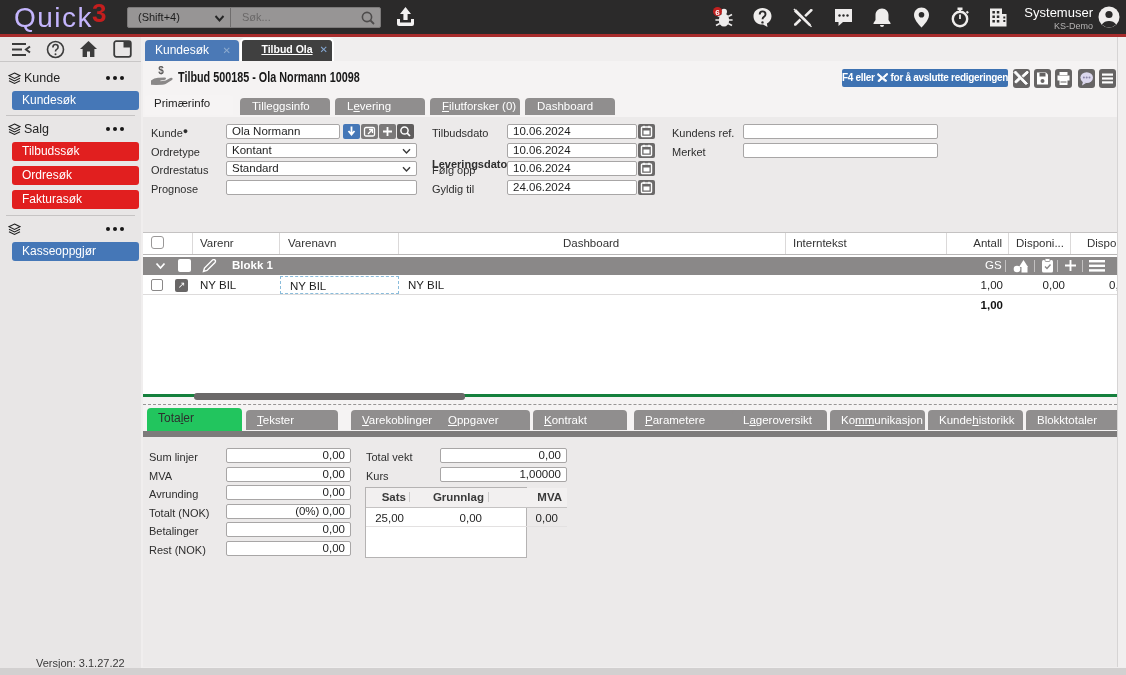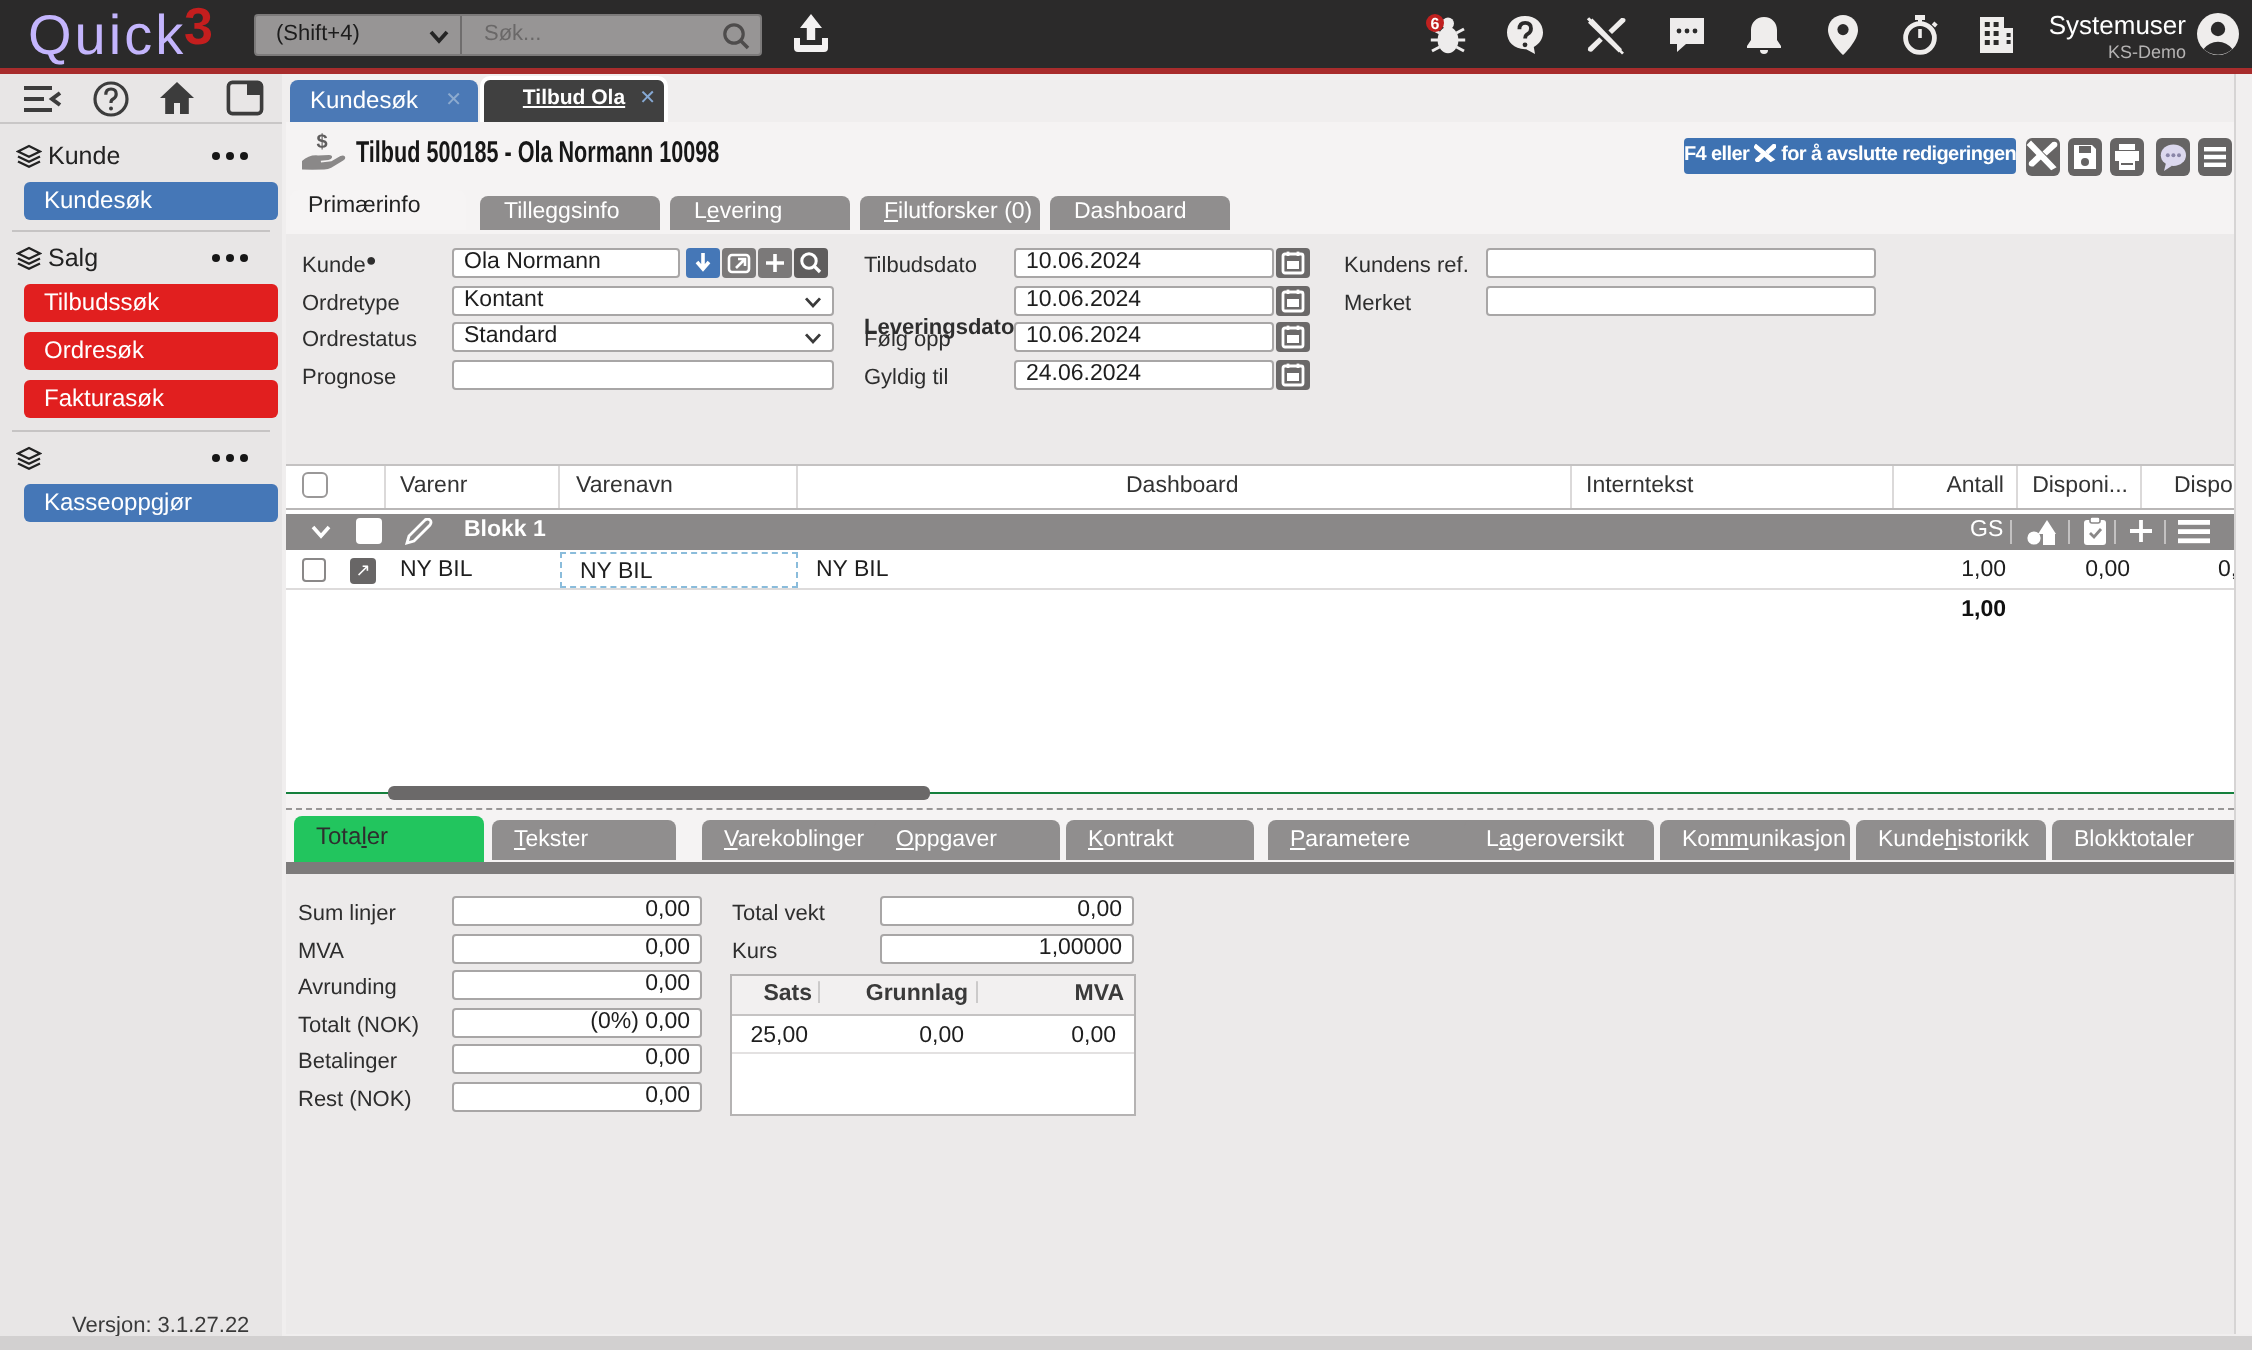--- a/index.html
+++ b/index.html
@@ -53,21 +53,21 @@
 .ttab.active { top:34px; height:20px; background:#f6f4f4; color:#222; padding-left:9px; }
 
 
 #formarea { position:absolute; left:0; top:56px; width:974px; height:115px; background:#eceaea; }
 .flabel { position:absolute; font-size:11px; color:#2e2e2e; }
 .finput { position:absolute; background:#fff; border:1px solid #a8a6a6; border-radius:2px; font-size:11.5px; color:#1e1e1e; padding:0 5px; }
 .fbtn { position:absolute; width:17px; height:15px; border-radius:2px; }
 
 .bsep { position:absolute; top:3px; width:1px; height:12px; background:#c3c1c1; }
 
-#tbl { position:absolute; left:0; top:171px; width:974px; height:165px; background:#fff; border-top:1px solid #c4c2c2; border-bottom:1px solid #15803d; overflow:hidden; }
+#tbl { position:absolute; left:0; top:171px; width:974px; height:165px; background:#fff; border-top:1px solid #c4c2c2; border-bottom:3px solid #15803d; overflow:hidden; }
 .th { position:absolute; top:0; height:21px; font-size:11.5px; color:#333; line-height:21px; border-right:1px solid #dbd9d9; }
 #blokkrow { position:absolute; left:0; top:24px; width:974px; height:18px; background:#8a8888; color:#fff; }
 #datarow { position:absolute; left:0; top:43px; width:974px; height:19px; border-bottom:1px solid #dddbdb; font-size:11.5px; color:#1e1e1e; }
 #sumrow { position:absolute; left:0; top:62px; width:974px; height:20px; font-size:11.5px; font-weight:bold; color:#111; }
 #hthumb { position:absolute; left:51px; top:332px; width:271px; height:7px; background:#6b6969; border-radius:3px; }
 #splitter { position:absolute; left:0; top:343px; width:974px; border-top:1px dashed #989696; }
 
 
 #btabs { position:absolute; left:0; top:347px; width:974px; height:29px; }
 .btab { position:absolute; top:2px; height:20px; background:#908e8e; border-radius:4px 4px 0 0; color:#fff; font-size:11.5px; line-height:20px; padding-left:11px; }
@@ -472,21 +472,21 @@
       <div class="flabel" style="left:6px; top:88px;">Betalinger</div>
       <div class="finput num" style="left:83px; top:85px; width:125px; height:15px;">0,00</div>
       <div class="flabel" style="left:6px; top:106.5px;">Rest (NOK)</div>
       <div class="finput num" style="left:83px; top:103.5px; width:125px; height:15px;">0,00</div>
 
       <div class="flabel" style="left:223px; top:14px;">Total vekt</div>
       <div class="finput num" style="left:297px; top:11px; width:127px; height:15px;">0,00</div>
       <div class="flabel" style="left:223px; top:32.5px;">Kurs</div>
       <div class="finput num" style="left:297px; top:29.5px; width:127px; height:15px;">1,00000</div>
 
-      <div id="mvatbl" style="position:absolute; left:222px; top:50px; width:203px; height:71px; background:#fff; border:1px solid #b5b3b3;">
+      <div id="mvatbl" style="position:absolute; left:222px; top:50px; width:162px; height:71px; background:#fff; border:1px solid #b5b3b3;">
         <div style="position:absolute; left:0; top:0; width:201px; height:20px; background:#f2f0f0; border-bottom:1px solid #c5c3c3; font-size:11.5px; color:#333;">
           <span style="position:absolute; left:0; top:3px; width:40px; text-align:right; font-weight:bold; color:#3a3a3a;">Sats</span>
           <span style="position:absolute; left:42px; top:2px; color:#c9c7c7;">|</span>
           <span style="position:absolute; left:46px; top:3px; width:72px; text-align:right; font-weight:bold; color:#3a3a3a;">Grunnlag</span>
           <span style="position:absolute; left:121px; top:2px; color:#c9c7c7;">|</span>
           <span style="position:absolute; left:126px; top:3px; width:70px; text-align:right; font-weight:bold; color:#3a3a3a;">MVA</span>
         </div>
         <div style="position:absolute; left:0; top:20px; width:201px; height:19px; border-bottom:1px solid #e3e1e1; font-size:11.5px; color:#1e1e1e;">
           <span style="position:absolute; left:0; top:4px; width:38px; text-align:right;">25,00</span>
           <span style="position:absolute; left:46px; top:4px; width:70px; text-align:right;">0,00</span>

